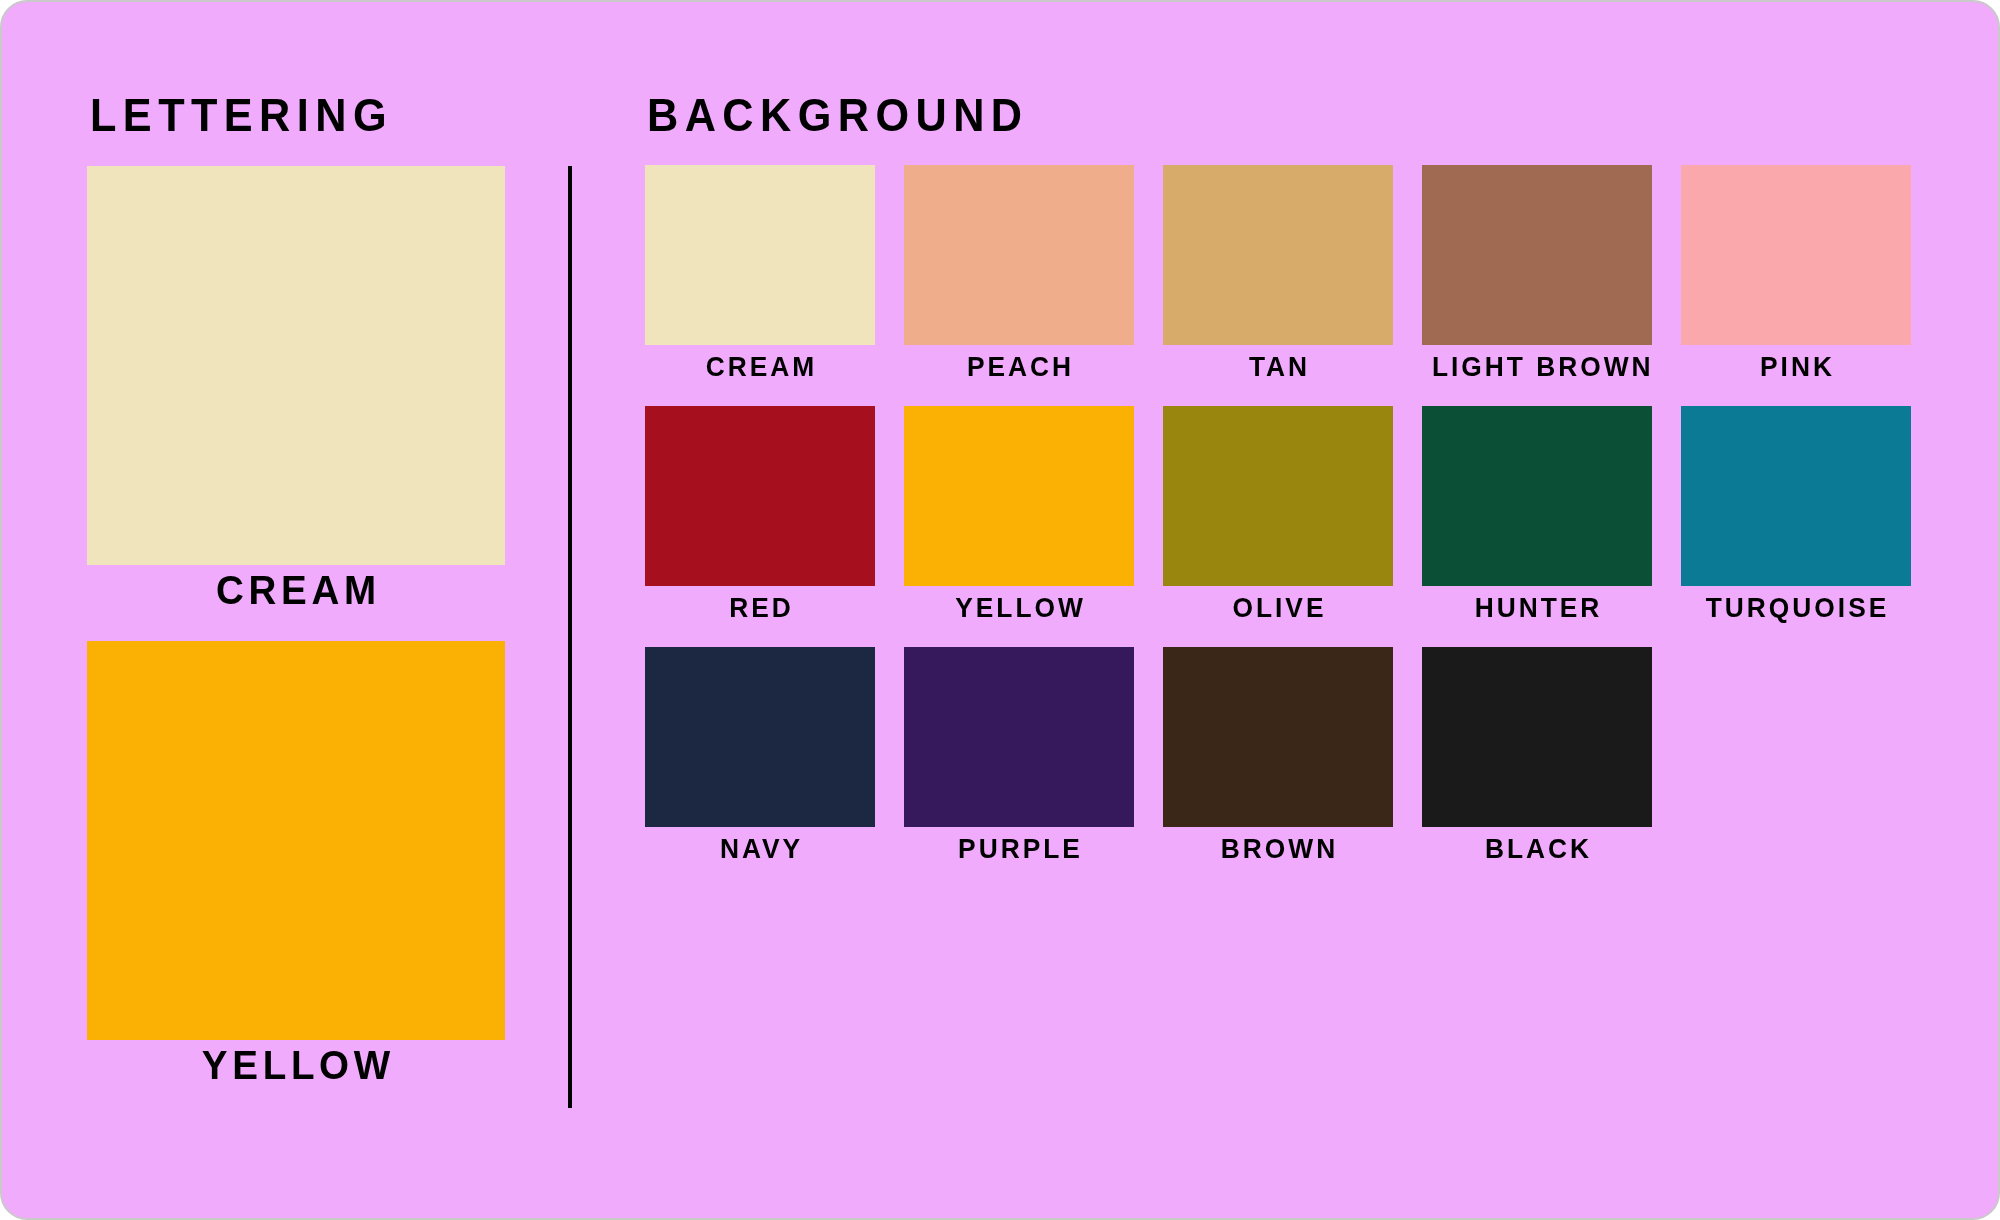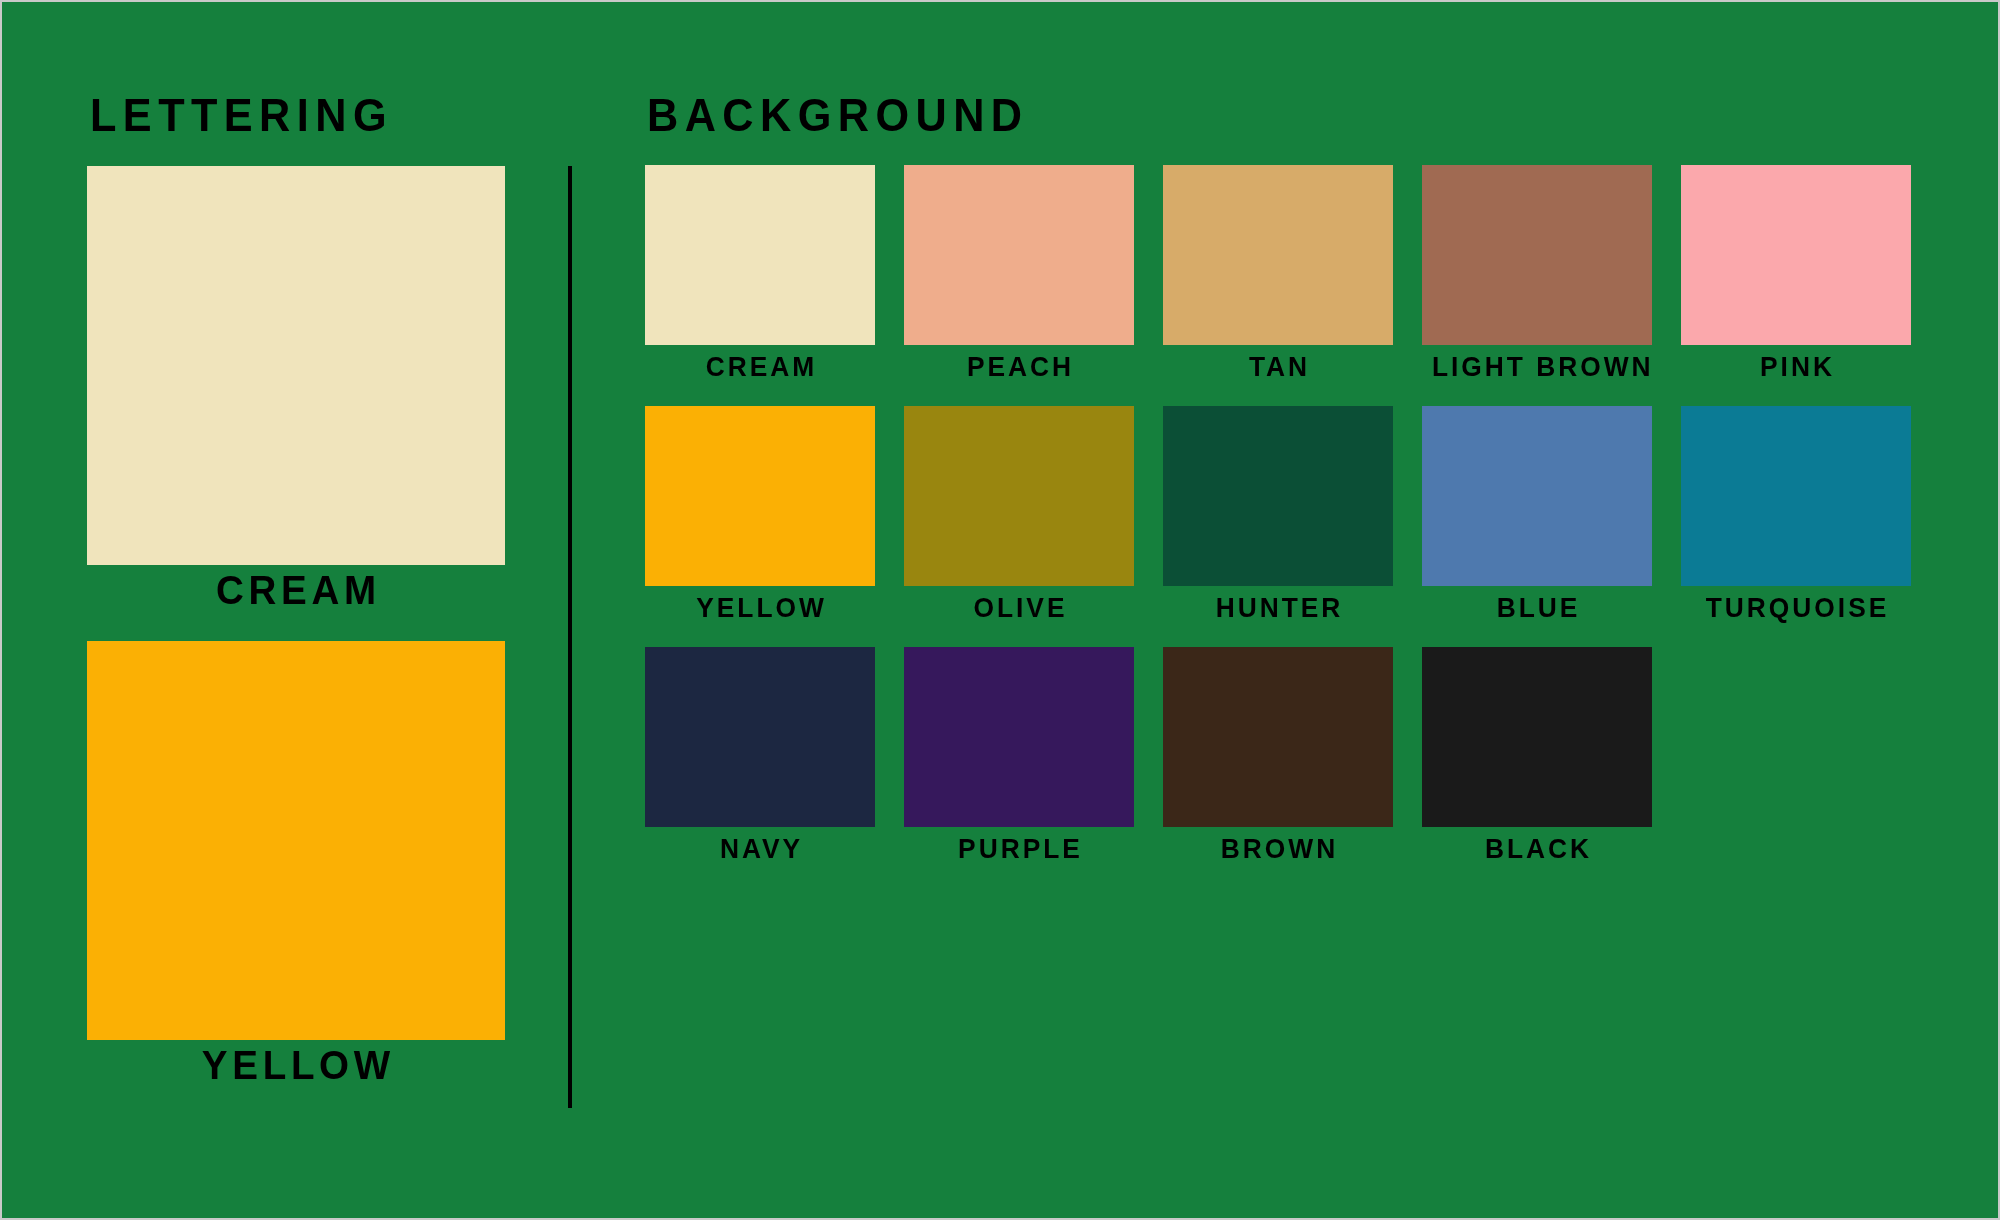--- a/index.html
+++ b/index.html
@@ -108,21 +108,21 @@
     letter-spacing: 3.2px;
     color: #000000;
     text-indent: 3.2px;
     white-space: nowrap;
     transform: scaleX(0.94);
   }
 </style>
 </head>
 <body>
 
-<div id="sheet" style="border-color: rgb(201, 201, 201); background: #15803d;">
+<div id="sheet" style="border-color: rgb(201, 201, 201); background: #f0abfc; border-radius: 27px;">
 
   <h1 class="section-heading" id="heading-lettering">LETTERING</h1>
 
   <h1 class="section-heading" id="heading-background">BACKGROUND</h1>
 
   <div id="divider" style="background: rgb(0, 0, 0);"></div>
 
   <div id="lettering-column">
       <div class="letter-item">
         <div class="letter-swatch" style="background: rgb(240, 228, 188);"></div>
@@ -149,34 +149,34 @@
       </div>
       <div class="bg-cell">
         <div class="bg-swatch" style="background: rgb(160, 106, 82);"></div>
         <span class="bg-label">LIGHT BROWN</span>
       </div>
       <div class="bg-cell">
         <div class="bg-swatch" style="background: rgb(251, 168, 172);"></div>
         <span class="bg-label">PINK</span>
       </div>
       <div class="bg-cell">
+        <div class="bg-swatch" style="background: rgb(166, 15, 30);"></div>
+        <span class="bg-label">RED</span>
+      </div>
+      <div class="bg-cell">
         <div class="bg-swatch" style="background: rgb(251, 176, 4);"></div>
         <span class="bg-label">YELLOW</span>
       </div>
       <div class="bg-cell">
         <div class="bg-swatch" style="background: rgb(153, 134, 15);"></div>
         <span class="bg-label">OLIVE</span>
       </div>
       <div class="bg-cell">
         <div class="bg-swatch" style="background: rgb(11, 79, 54);"></div>
         <span class="bg-label">HUNTER</span>
-      </div>
-      <div class="bg-cell">
-        <div class="bg-swatch" style="background: rgb(78, 121, 174);"></div>
-        <span class="bg-label">BLUE</span>
       </div>
       <div class="bg-cell">
         <div class="bg-swatch" style="background: rgb(11, 123, 149);"></div>
         <span class="bg-label">TURQUOISE</span>
       </div>
       <div class="bg-cell">
         <div class="bg-swatch" style="background: rgb(28, 39, 65);"></div>
         <span class="bg-label">NAVY</span>
       </div>
       <div class="bg-cell">

